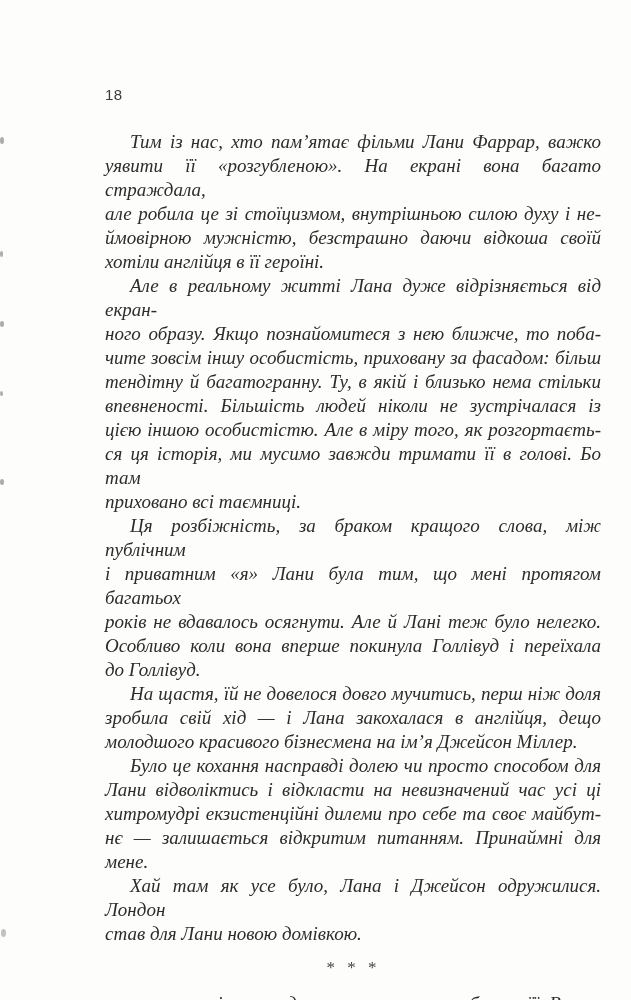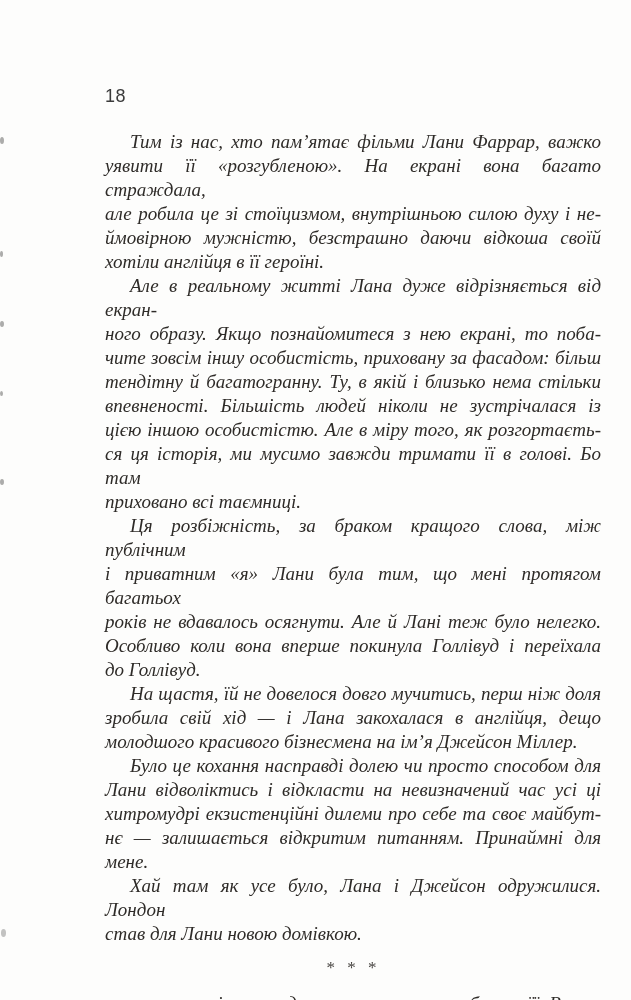--- a/index.html
+++ b/index.html
@@ -16,21 +16,21 @@
   }
   .page {
     position: absolute;
     inset: 0;
   }
   .page-number {
     position: absolute;
     left: 105px;
     top: 86px;
     font-family: "Liberation Sans", "DejaVu Sans", sans-serif;
-    font-size: 18px;
+    font-size: 15px;
     letter-spacing: 0.5px;
     color: var(--page-number, #3b3b3b);
   }
   .text-block {
     position: absolute;
     left: 105px;
     top: 130px;
     width: 496px;
     font-size: 19px;
     line-height: 24px;
@@ -79,21 +79,21 @@
   <div class="text-block">
       <div class="para indent">
         <div class="line">Тим із нас, хто пам’ятає фільми Лани Фаррар, важко</div>
         <div class="line">уявити її «розгубленою». На екрані вона багато страждала,</div>
         <div class="line">але робила це зі стоїцизмом, внутрішньою силою духу і не-</div>
         <div class="line">ймовірною мужністю, безстрашно даючи відкоша своїй</div>
         <div class="line last">хотіли англійця в її героїні.</div>
       </div>
       <div class="para indent">
         <div class="line">Але в реальному житті Лана дуже відрізняється від екран-</div>
-        <div class="line">ного образу. Якщо познайомитеся з нею екрані, то поба-</div>
+        <div class="line">ного образу. Якщо познайомитеся з нею ближче, то поба-</div>
         <div class="line">чите зовсім іншу особистість, приховану за фасадом: більш</div>
         <div class="line">тендітну й багатогранну. Ту, в якій і близько нема стільки</div>
         <div class="line">впевненості. Більшість людей ніколи не зустрічалася із</div>
         <div class="line">цією іншою особистістю. Але в міру того, як розгортаєть-</div>
         <div class="line">ся ця історія, ми мусимо завжди тримати її в голові. Бо там</div>
         <div class="line last">приховано всі таємниці.</div>
       </div>
       <div class="para indent">
         <div class="line">Ця розбіжність, за браком кращого слова, між публічним</div>
         <div class="line">і приватним «я» Лани була тим, що мені протягом багатьох</div>

